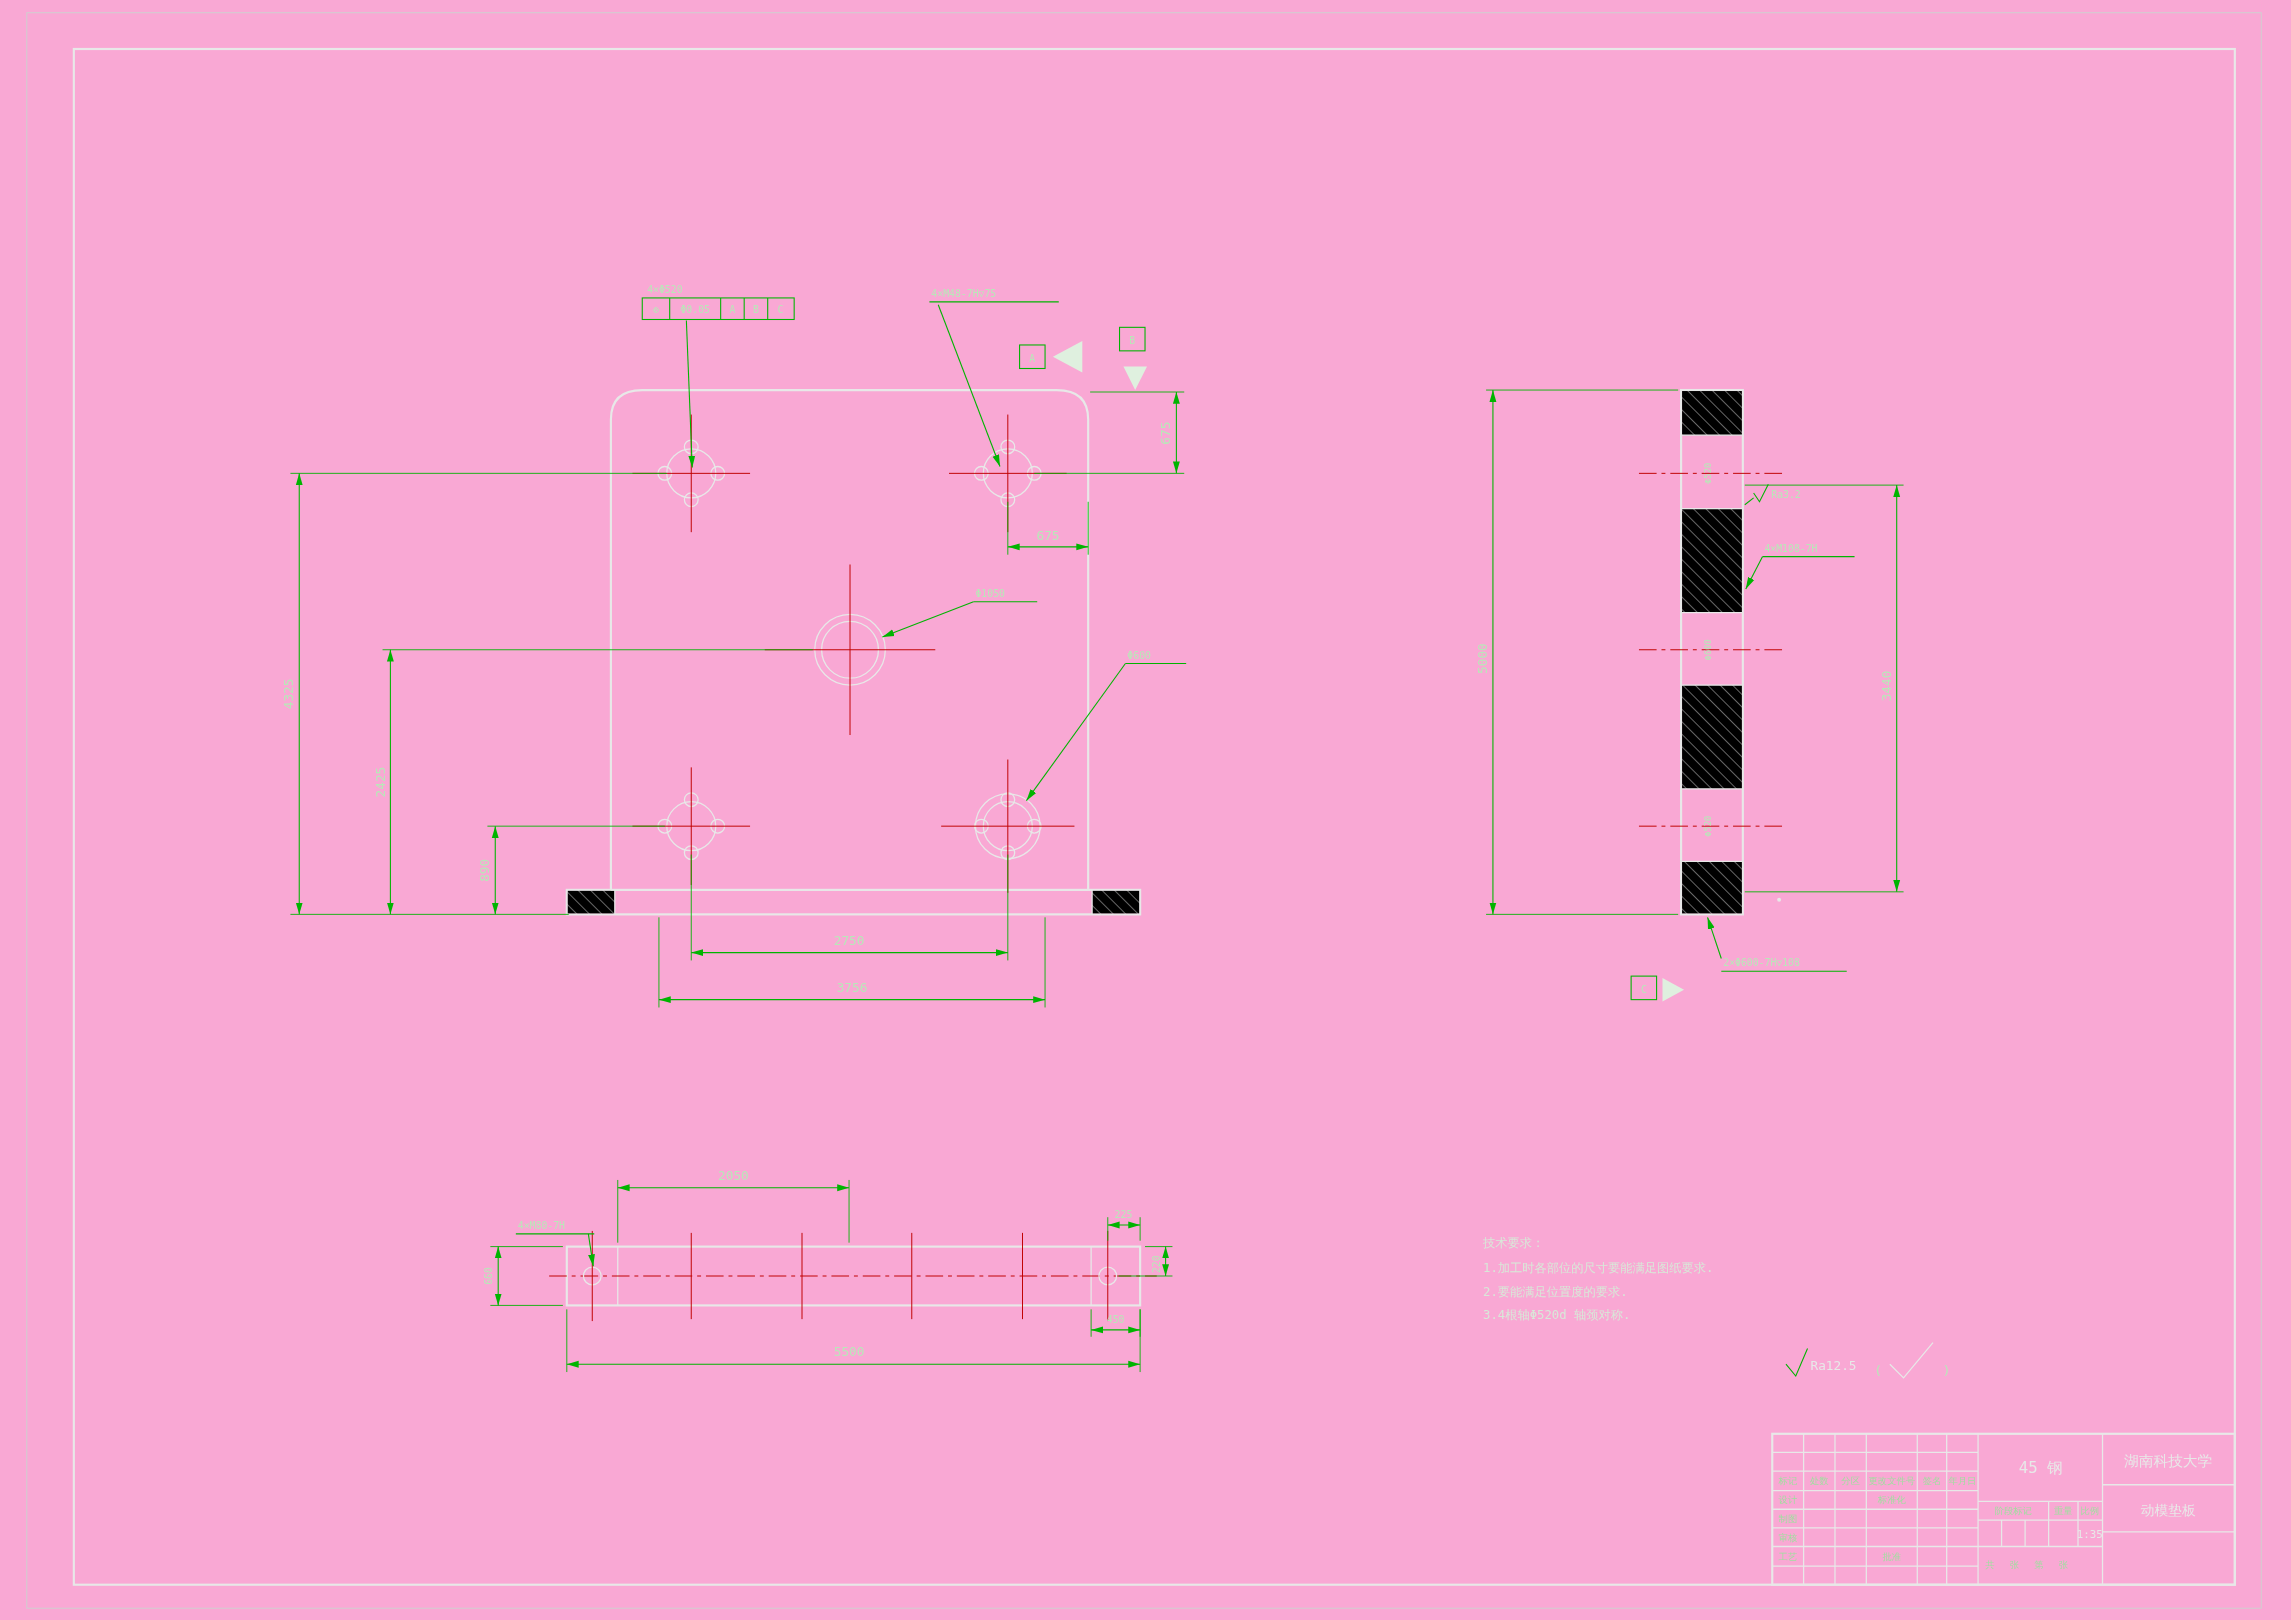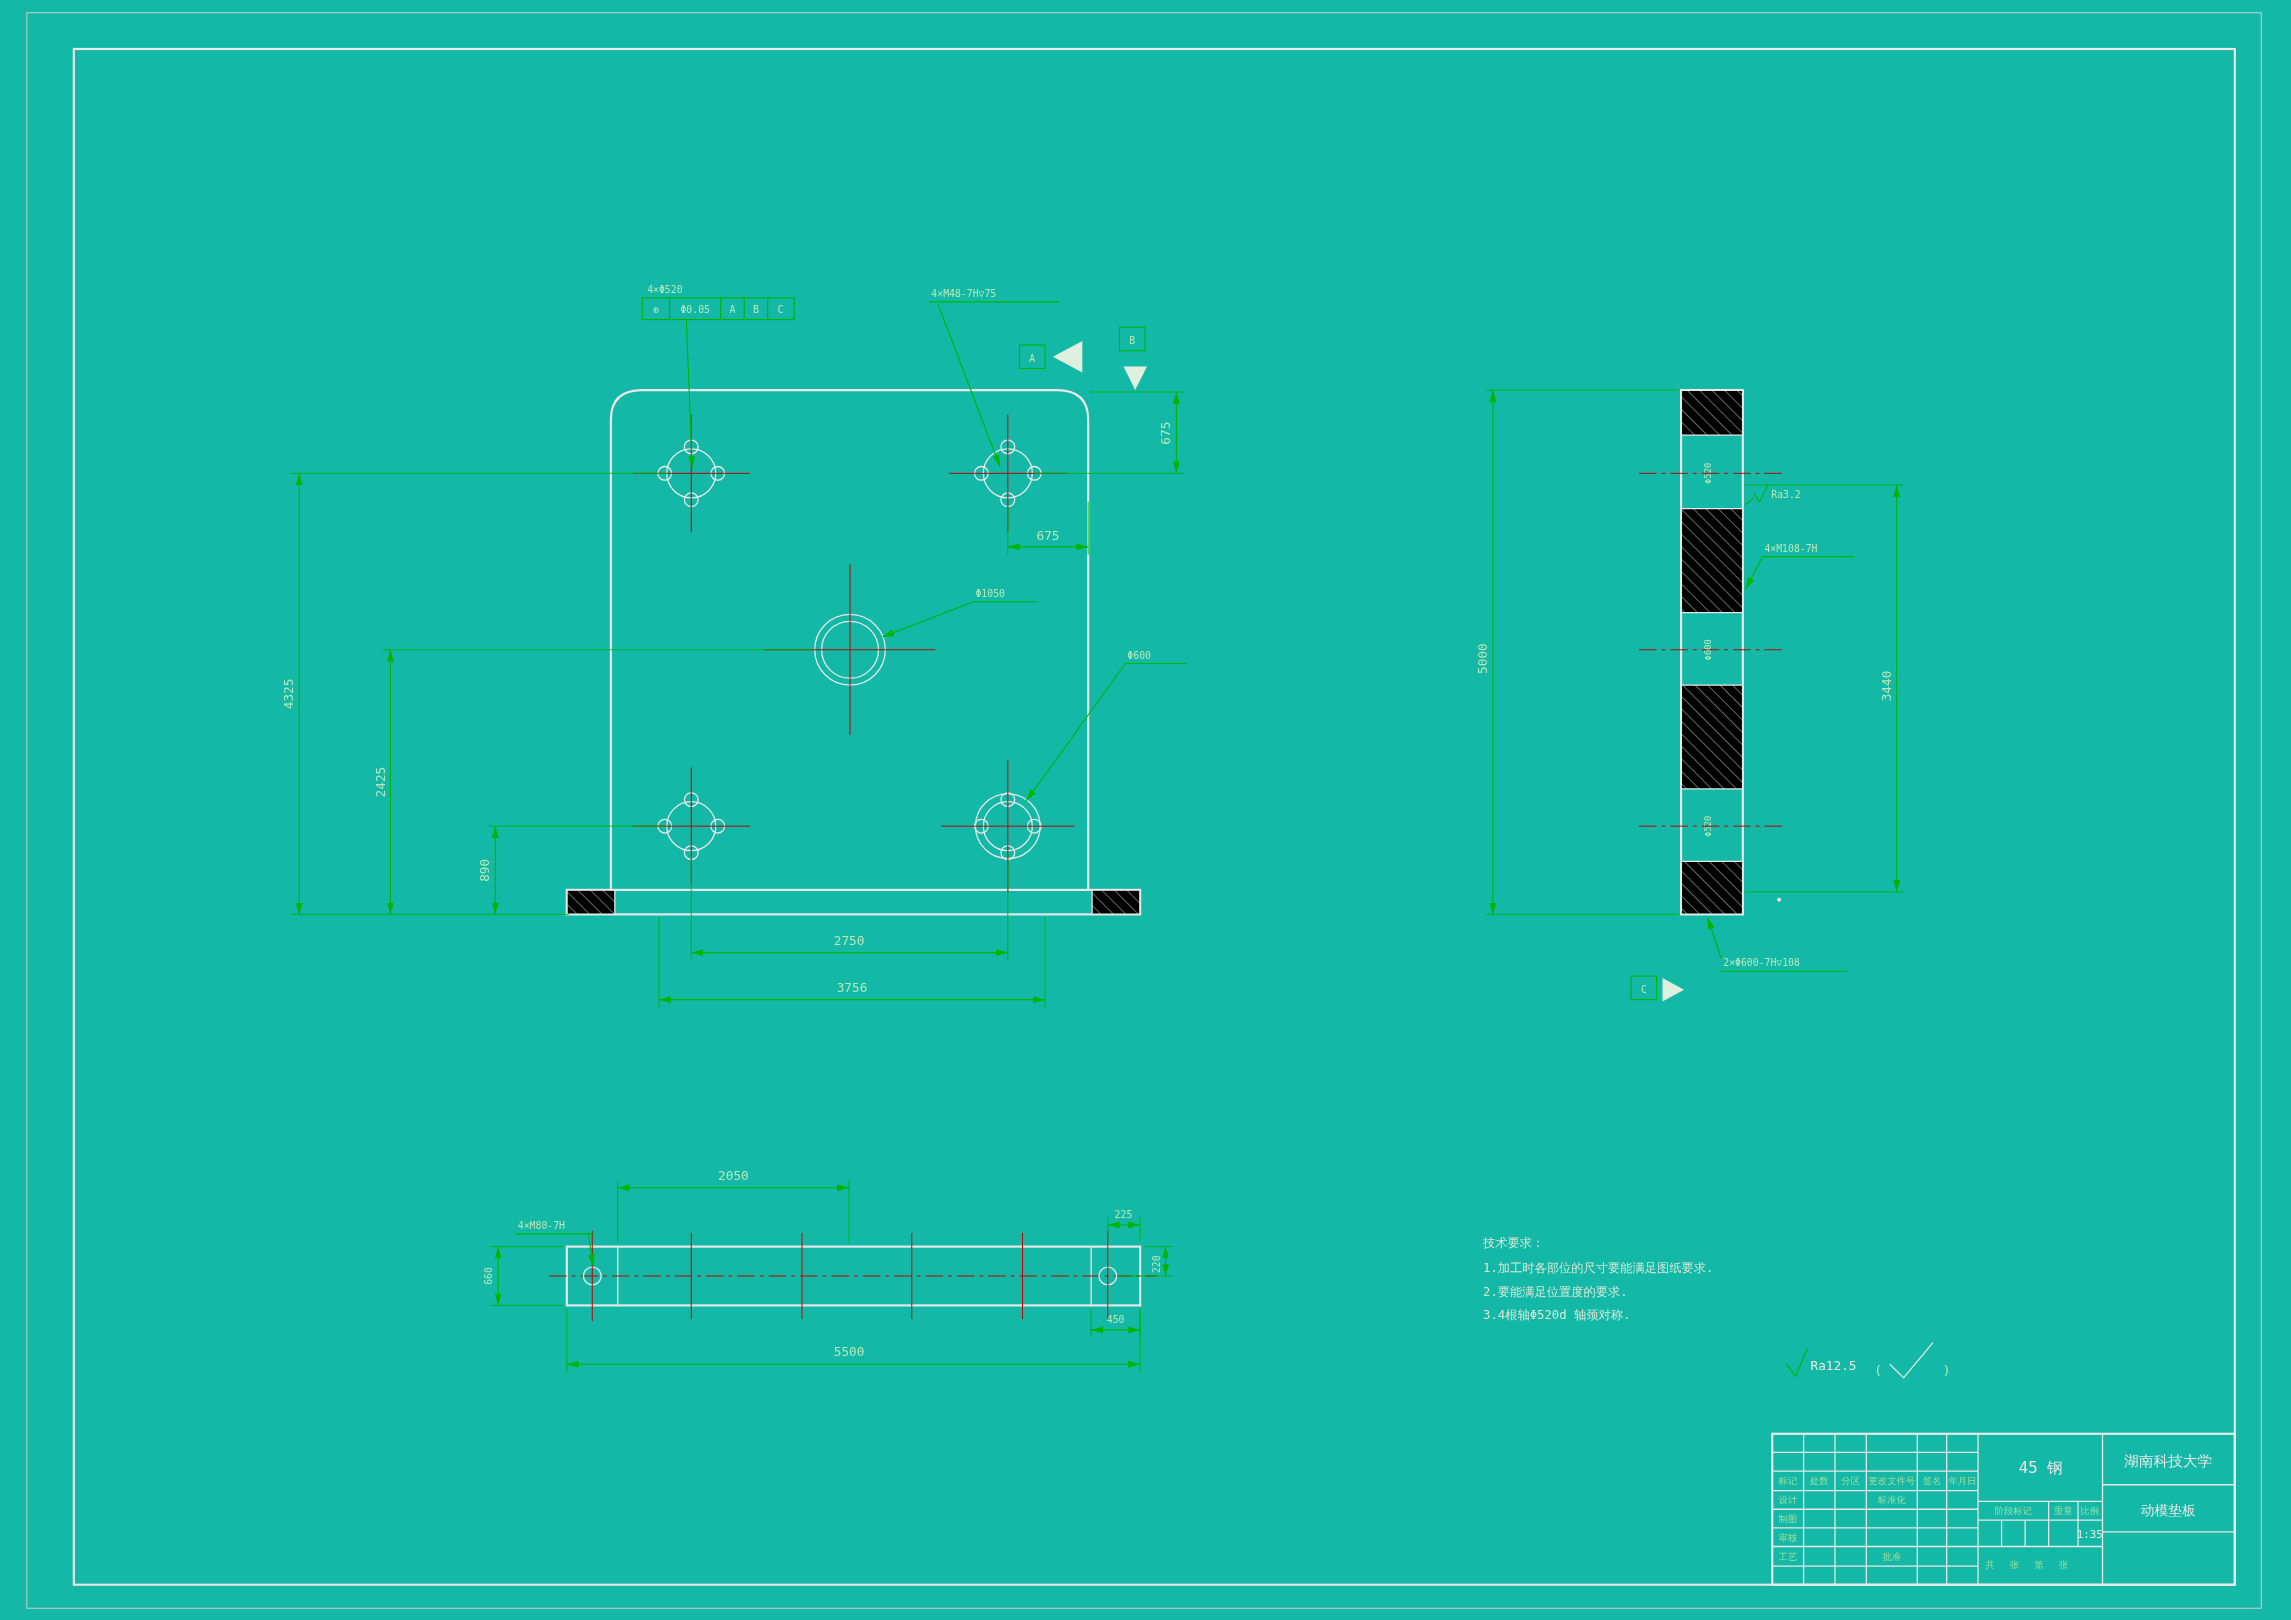--- a/index.html
+++ b/index.html
@@ -1,16 +1,16 @@
 <!DOCTYPE html>
 <html><head>
 <meta charset="utf-8">
 <style>
   html,body{margin:0;padding:0;background:#000;}
-  .canvas{position:relative;width:2292px;height:1620px;background:#14b8a6;overflow:hidden;}
+  .canvas{position:relative;width:2292px;height:1620px;background:#f9a8d4;overflow:hidden;}
   svg{display:block;}
   .w1{stroke:#e8e8e8;stroke-width:1.3;fill:none;}
   .w2{stroke:#e8e8e8;stroke-width:2.2;fill:none;}
   .wthin{stroke:#cfcfcf;stroke-width:1;fill:none;}
   .dim{stroke:#00b400;stroke-width:1.1;fill:none;}
   .ext{stroke:#00b400;stroke-width:0.9;fill:none;}
   .cl{stroke:#c00000;stroke-width:1;fill:none;stroke-dasharray:18 5 4 5;}
   .cls{stroke:#c00000;stroke-width:1;fill:none;}
   .hatch{fill:url(#hatchp);stroke:none;}
   text{font-family:"DejaVu Sans Mono","Liberation Sans",sans-serif;}

